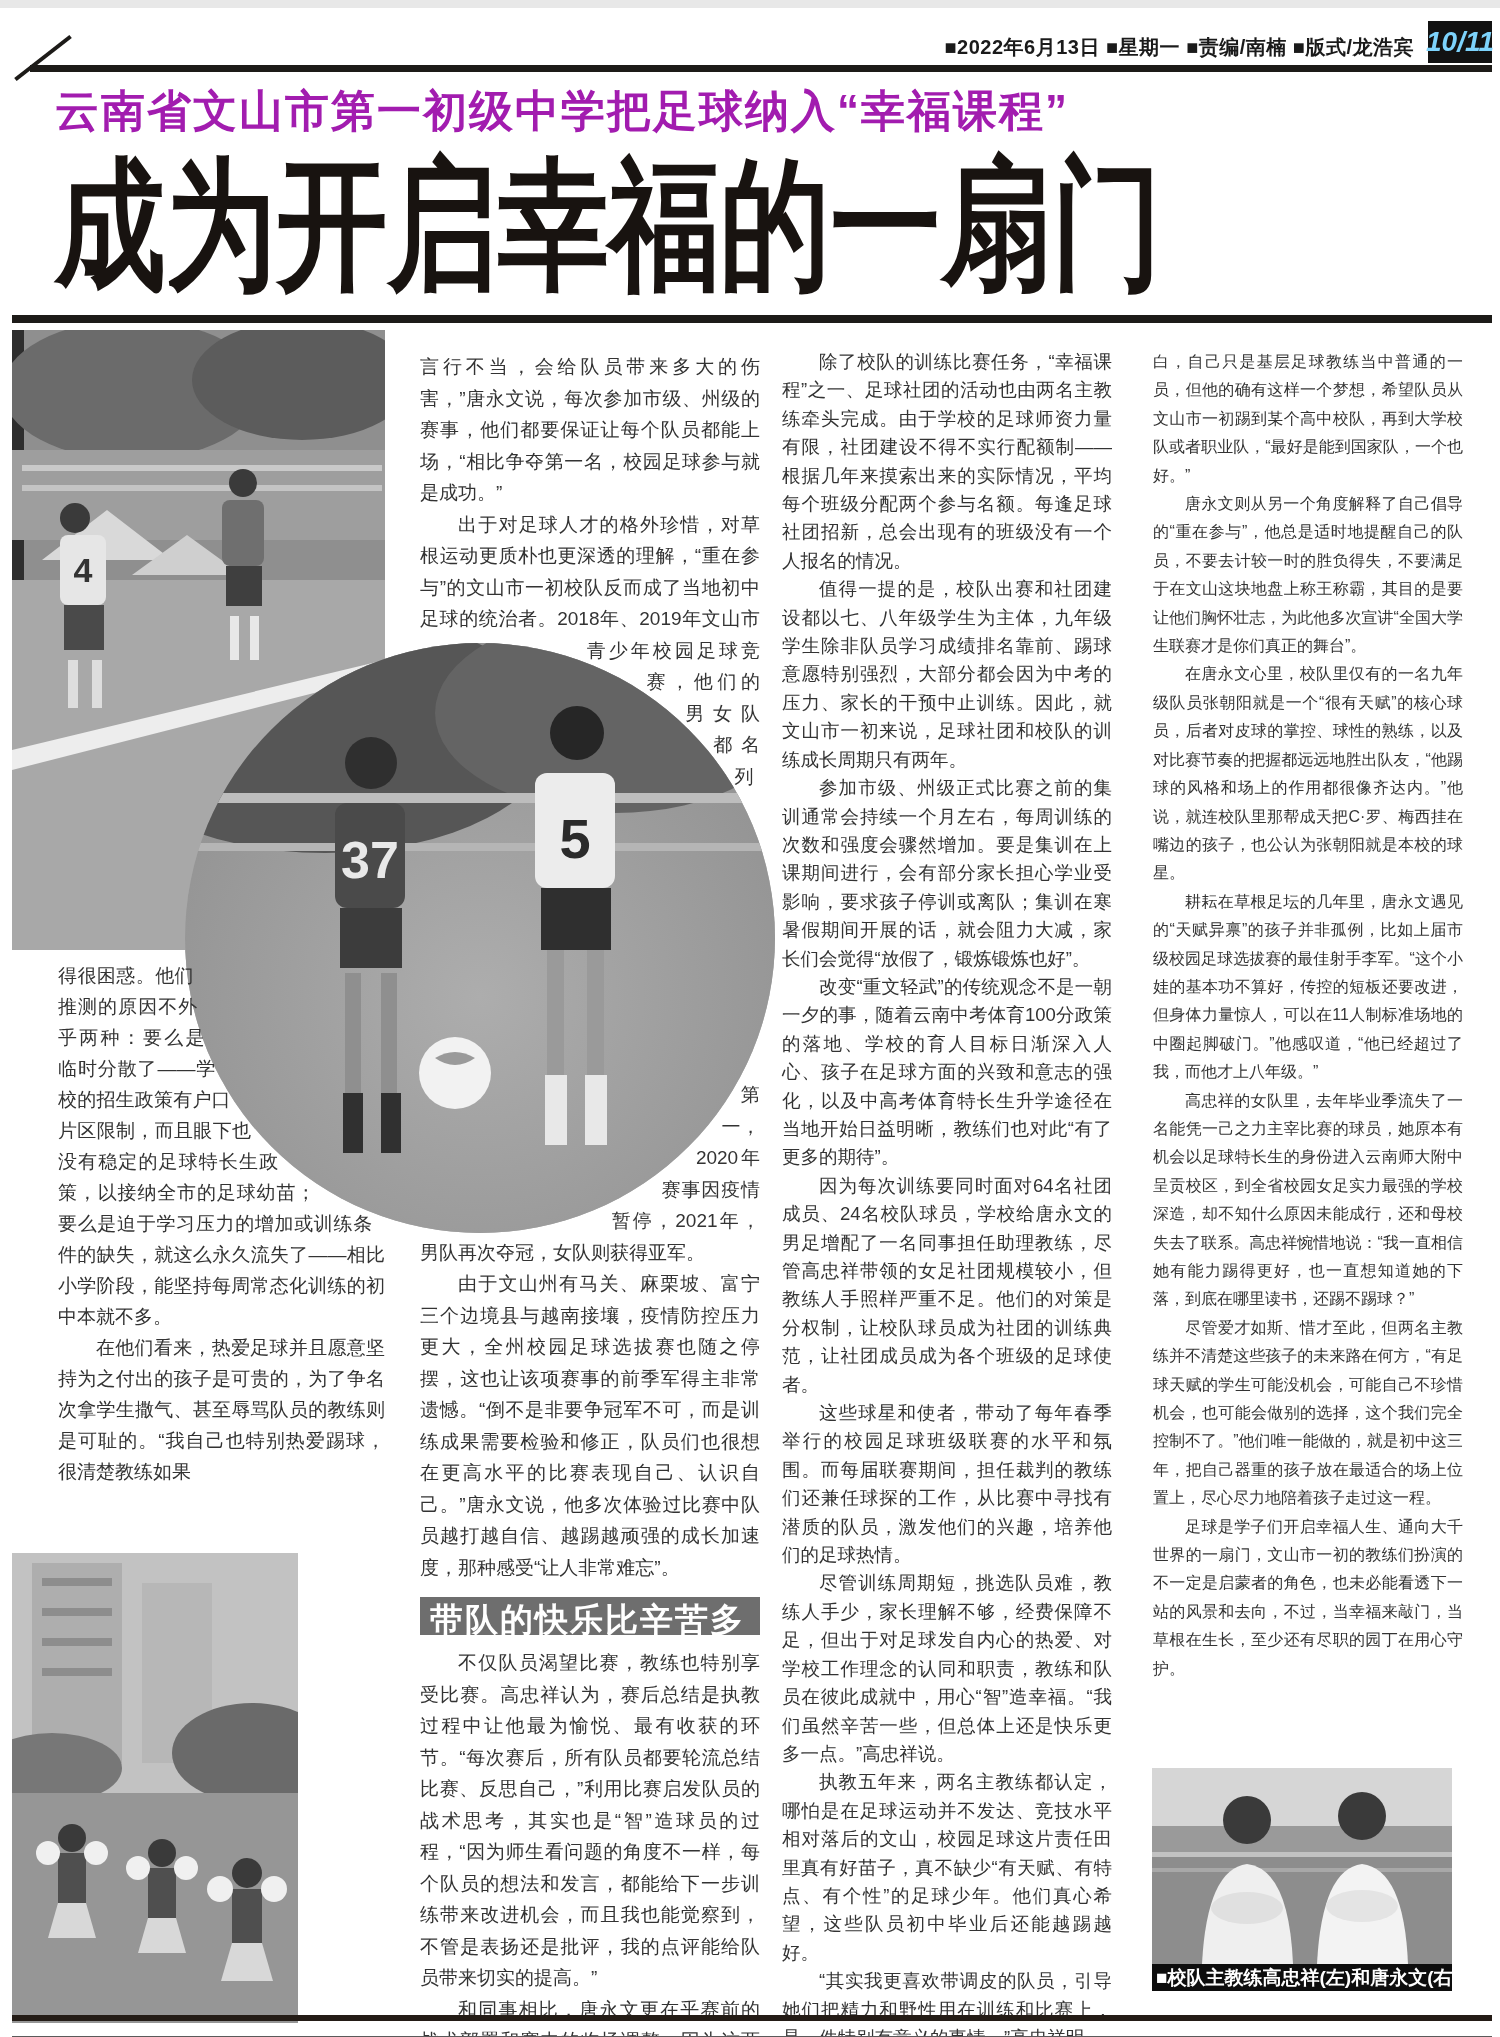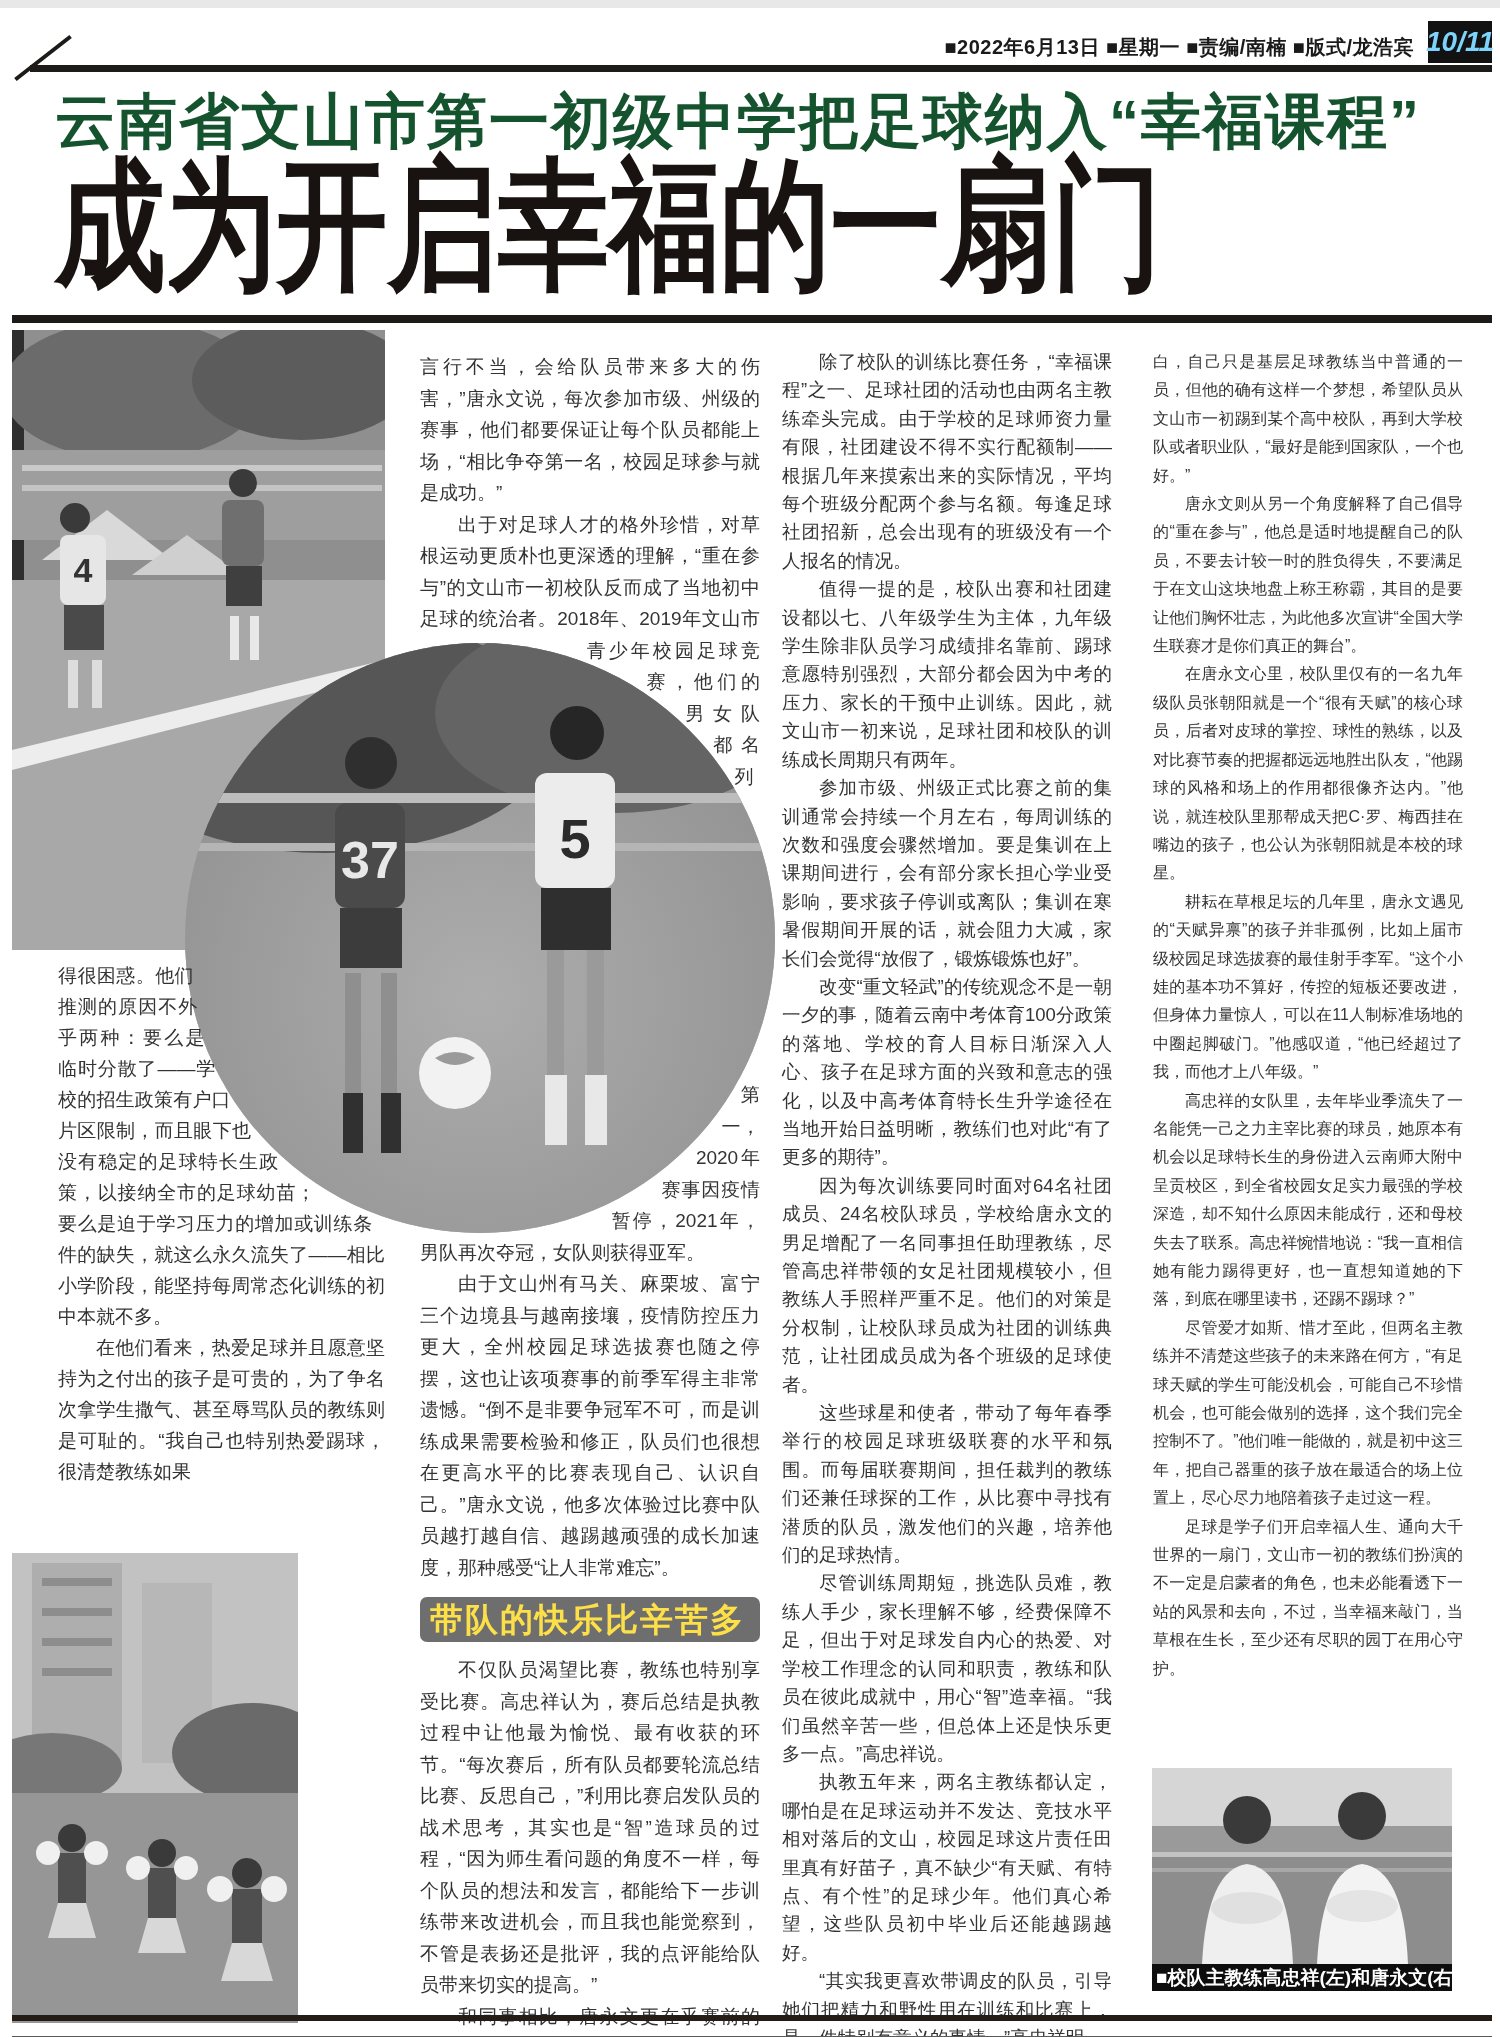--- a/index.html
+++ b/index.html
@@ -6,41 +6,41 @@
   .page{position:relative;width:1500px;height:2037px;background:#ffffff;margin:8px auto;
         font-family:"Liberation Sans","DejaVu Sans",sans-serif;color:#2b2b2b;overflow:hidden;}
 
   
   .dateline{position:absolute;top:26px;right:86px;font-size:20px;font-weight:bold;color:#1a1a1a;letter-spacing:0.5px;}
   .pagebox{position:absolute;top:13px;right:8px;width:64px;height:42px;background:#121212;color:#7dd3fc;
            display:flex;align-items:center;justify-content:center;font-size:28px;font-weight:bold;font-style:italic;}
   .toprule{position:absolute;top:57px;left:30px;right:8px;height:7px;background:#1d1b18;}
   .topslash{position:absolute;top:48px;left:8px;width:70px;height:4px;background:#1d1b18;transform:rotate(-38deg);}
 
-  .kicker{position:absolute;top:74px;left:55px;font-size:60px;font-weight:bold;color:#14532d;letter-spacing:2px;}
+  .kicker{position:absolute;top:74px;left:55px;font-size:44px;font-weight:bold;color:#a21caf;letter-spacing:2px;}
   .headline{position:absolute;top:138px;left:55px;width:1400px;font-family:"Liberation Serif","DejaVu Serif",serif;
             font-size:142px;font-weight:900;color:#181310;white-space:nowrap;line-height:160px;
             transform:scaleX(0.78);transform-origin:left center;letter-spacing:0px;}
   .midrule{position:absolute;top:307px;left:12px;right:8px;height:8px;background:#1d1b18;}
 
   
   .col{position:absolute;text-align:justify;color:#333;}
   .col p{margin:0;}
   .col p.ind{text-indent:2em;}
   .col1{left:58px;top:952px;width:327px;font-size:19px;line-height:31px;}
   .col2{left:420px;top:343px;width:340px;font-size:19px;line-height:31.5px;}
   .col3{left:782px;top:340px;width:330px;font-size:18.5px;line-height:28.4px;}
   .col4{left:1153px;top:340px;width:310px;font-size:16px;line-height:28.4px;}
 
   
   .wrap-c1{float:right;width:327px;height:272px;shape-outside:circle(287px at 422px -18px);}
   .wrap-c2{float:left;width:336px;height:885px;shape-outside:circle(295px at 60px 590px);}
 
-  .subhead{background:#6e6e6e;color:#fde047;font-weight:bold;font-size:33px;line-height:46px;height:45px;
-           padding-left:10px;margin:14px 0 12px 0;letter-spacing:2px;overflow:hidden;white-space:nowrap;border-radius:7px;}
+  .subhead{background:#6e6e6e;color:#ffffff;font-weight:bold;font-size:33px;line-height:46px;height:38px;
+           padding-left:10px;margin:14px 0 12px 0;letter-spacing:2px;overflow:hidden;white-space:nowrap;}
 
   
   .photo{position:absolute;overflow:hidden;background:#aeaeae;}
   .photo svg{display:block;width:100%;height:100%;}
   .photo-field{left:12px;top:322px;width:373px;height:620px;}
   .photo-circle{left:185px;top:635px;width:590px;height:590px;border-radius:50%;}
   .photo-cheer{left:12px;top:1545px;width:286px;height:470px;}
   .photo-coaches{left:1152px;top:1760px;width:300px;height:196px;}
   .caption-bar{position:absolute;left:1152px;top:1956px;width:300px;height:27px;background:#0d0d0d;color:#ffffff;
                font-size:19px;font-weight:bold;line-height:27px;padding-left:4px;box-sizing:border-box;white-space:nowrap;overflow:hidden;}

